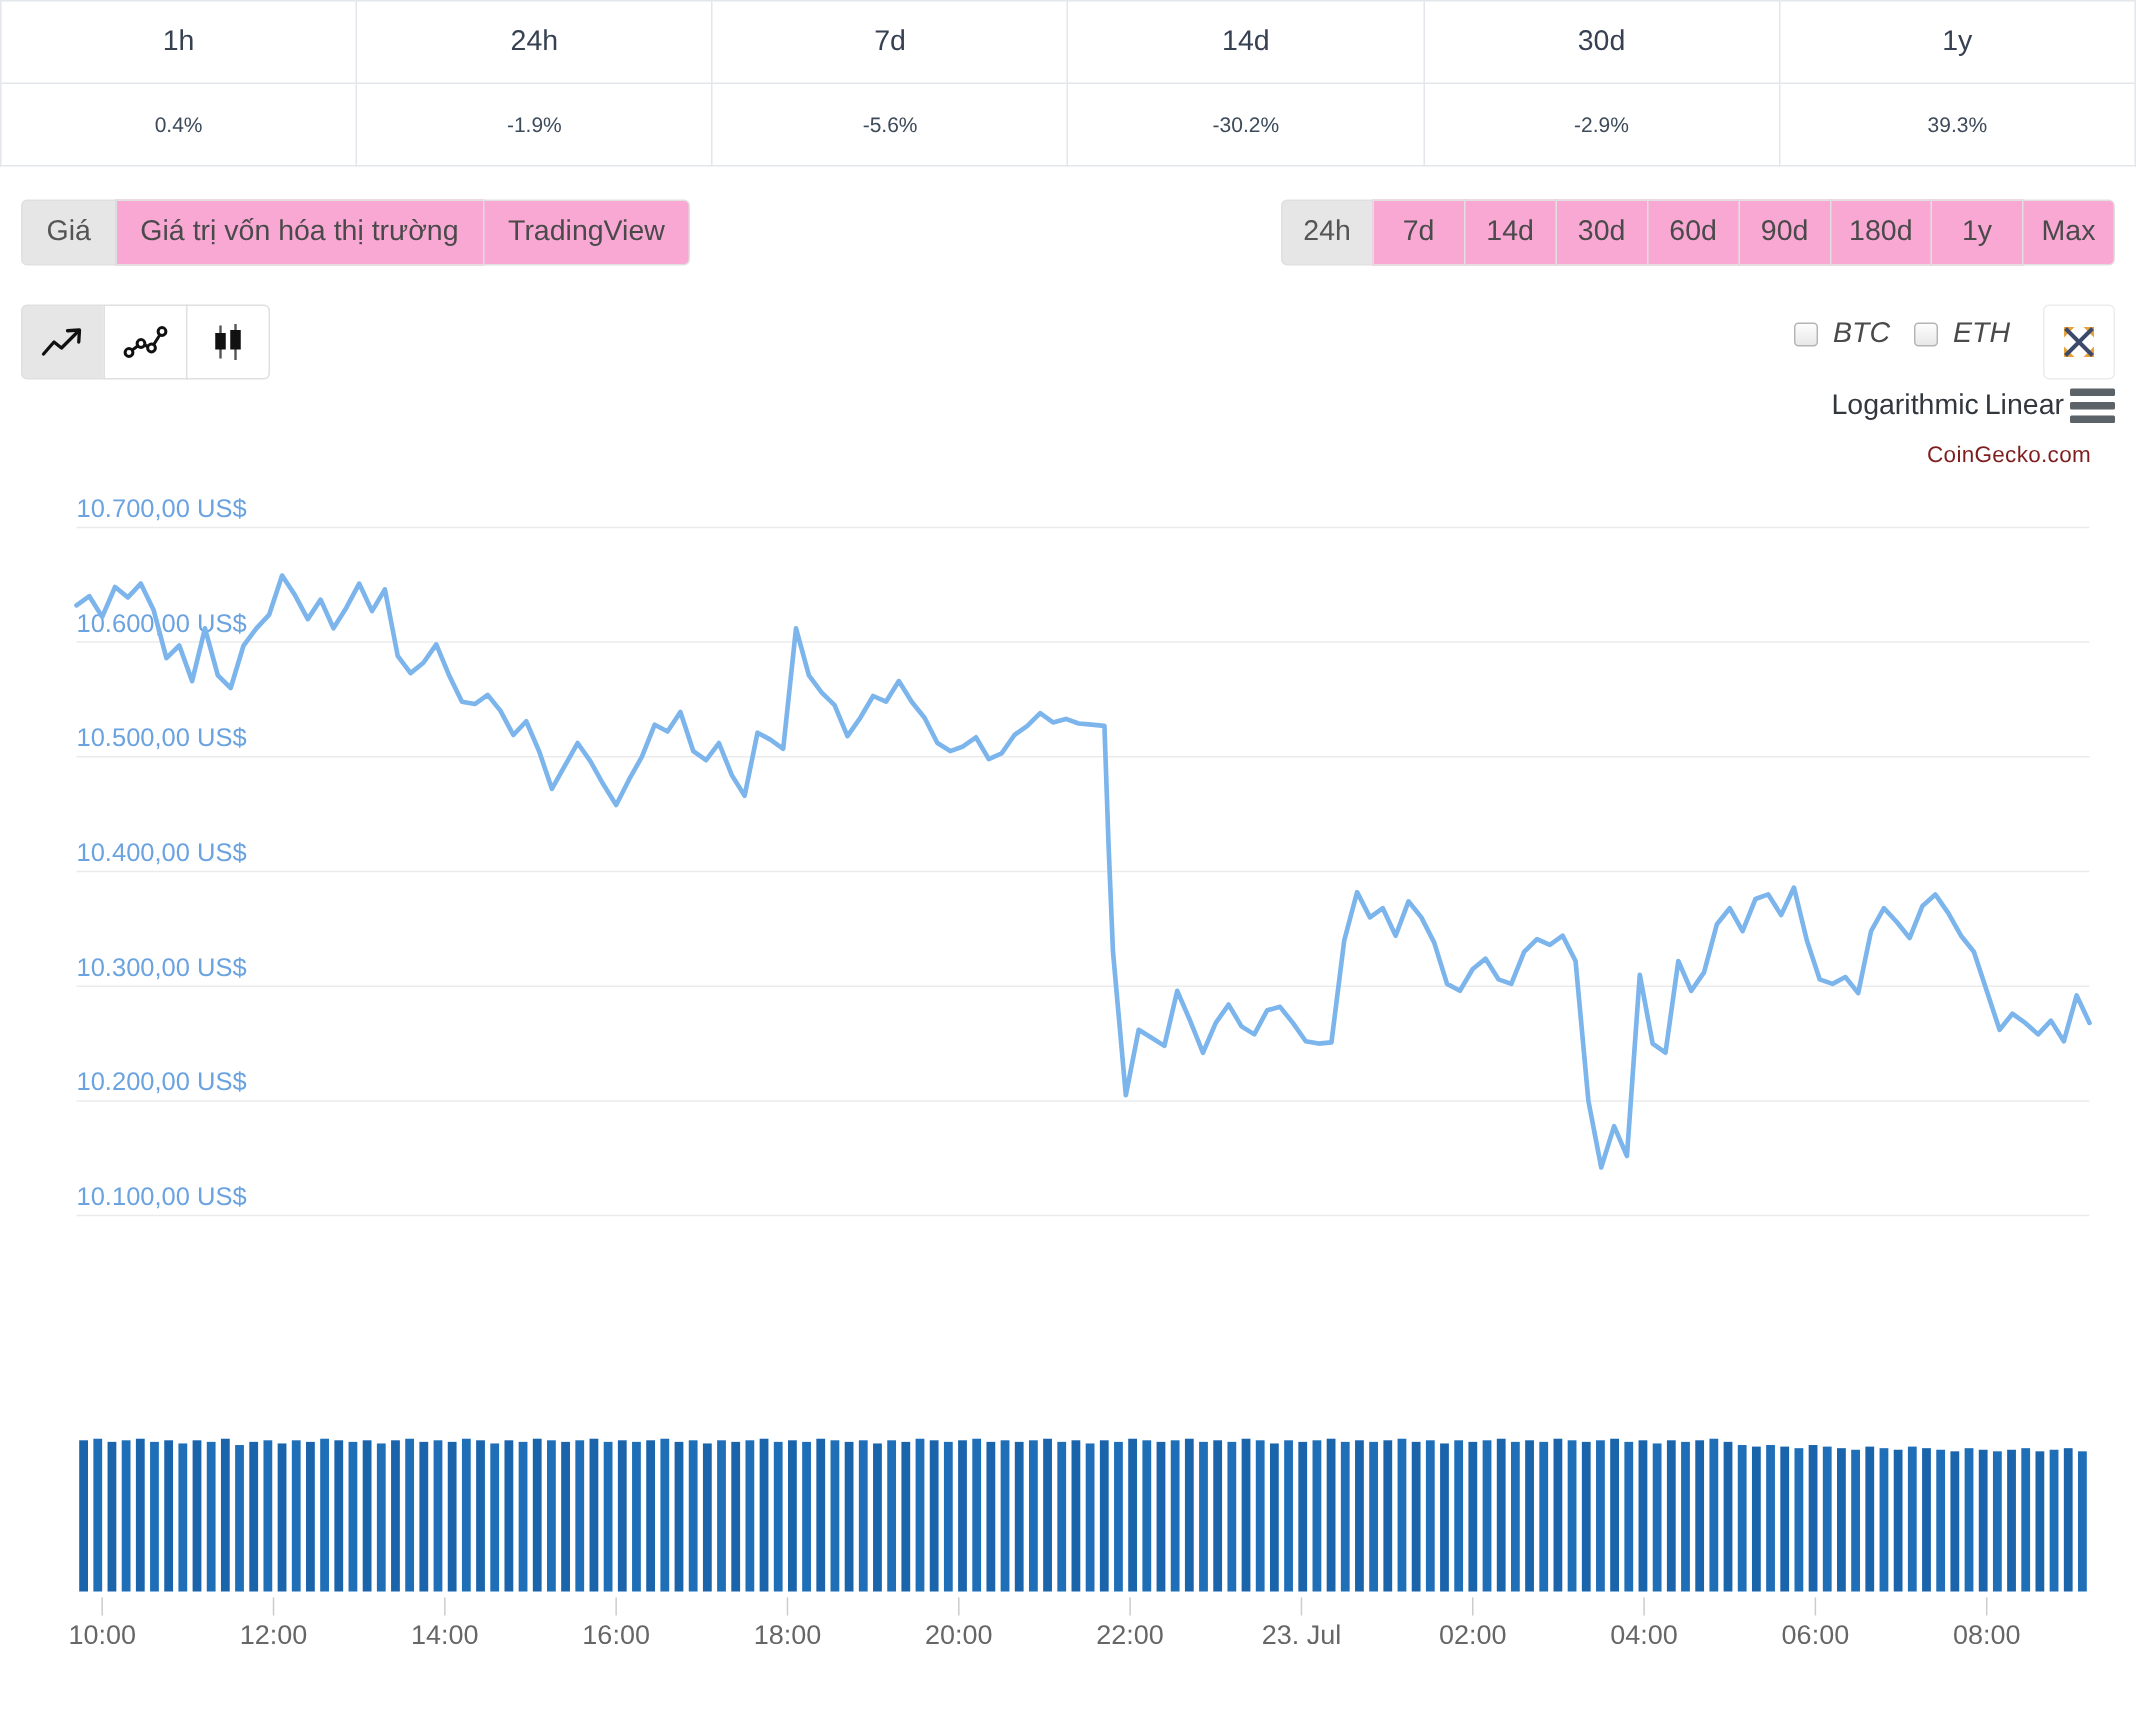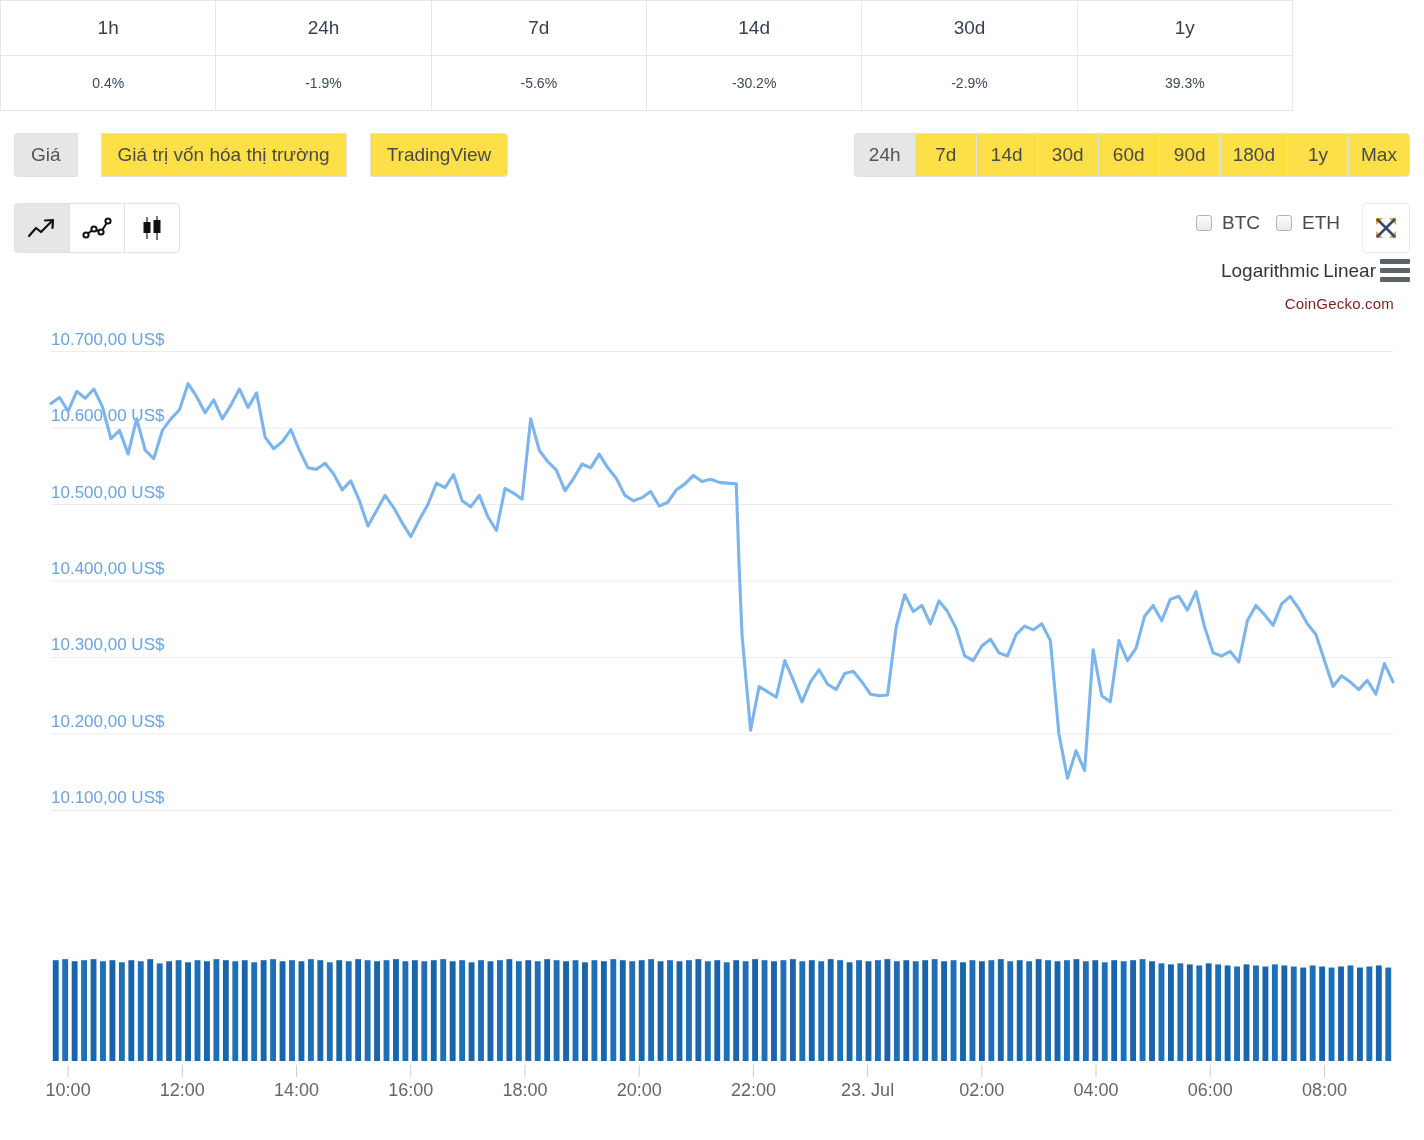--- a/index.html
+++ b/index.html
@@ -8,21 +8,21 @@
     margin: 0; padding: 0;
     width: 1424px; height: 1140px;
     background: #ffffff;
     font-family: "Liberation Sans", sans-serif;
     -webkit-font-smoothing: antialiased;
   }
   .page { position: relative; width: 1424px; height: 1140px; overflow: hidden; }
 
   
   .pct-table {
-    width: 1293px;
+    width: 1424px;
     border-collapse: collapse;
     table-layout: fixed;
   }
   .pct-table td {
     border: 1px solid #e3e6ea;
     text-align: center;
     height: 55px;
     font-size: 19px;
     color: #3c4a5a;
     background: #fff;
@@ -36,37 +36,37 @@
 
   
   .controls {
     position: relative;
     height: 70px;
     margin-top: 22px;
   }
   .btn-group { display: inline-flex; }
   .btn {
     border: 1px solid #e0e0e0;
-    background: #fde047;
+    background: #f9a8d4;
     color: #4a4a4a;
     font-size: 19px;
     font-family: "Liberation Sans", sans-serif;
     padding: 0 16px;
     height: 44px;
     line-height: 42px;
     margin-left: -1px;
     cursor: pointer;
     white-space: nowrap;
     text-align: center;
   }
   .btn:first-child { margin-left: 0; border-radius: 4px 0 0 4px; }
   .btn:last-child  { border-radius: 0 4px 4px 0; }
   .btn.active { background: #e6e6e6; color: #555; }
 
-  .left-tabs { position: absolute; left: 14px; top: 0; gap: 24px; }
+  .left-tabs { position: absolute; left: 14px; top: 0; }
   .right-ranges { position: absolute; right: 14px; top: 0; }
   .right-ranges .btn { min-width: 62px; padding: 0 12px; }
 
   
   .iconrow { position: relative; height: 56px; }
   .chart-type-group { position: absolute; left: 14px; top: 0; display: inline-flex; }
   .icon-btn {
     width: 56px; height: 50px;
     border: 1px solid #e0e0e0;
     background: #fff;
@@ -74,21 +74,21 @@
     display: flex; align-items: center; justify-content: center;
     cursor: pointer;
   }
   .icon-btn:first-child { margin-left: 0; border-radius: 4px 0 0 4px; }
   .icon-btn:last-child  { border-radius: 0 4px 4px 0; }
   .icon-btn.active { background: #e6e6e6; }
 
   .coin-toggles {
     position: absolute; right: 78px; top: 9px;
     display: flex; align-items: center; gap: 10px;
-    font-size: 19px; color: #4a4a4a;
+    font-size: 19px; color: #4a4a4a; font-style: italic;
   }
   .cb {
     width: 16px; height: 16px;
     border: 1px solid #b4b4b4;
     background: linear-gradient(#fdfdfd,#e8e8e8);
     border-radius: 3px; display: inline-block;
     cursor: pointer;
   }
   .coin-lbl { margin-right: 6px; cursor: pointer; }
   .fullscreen-btn {

